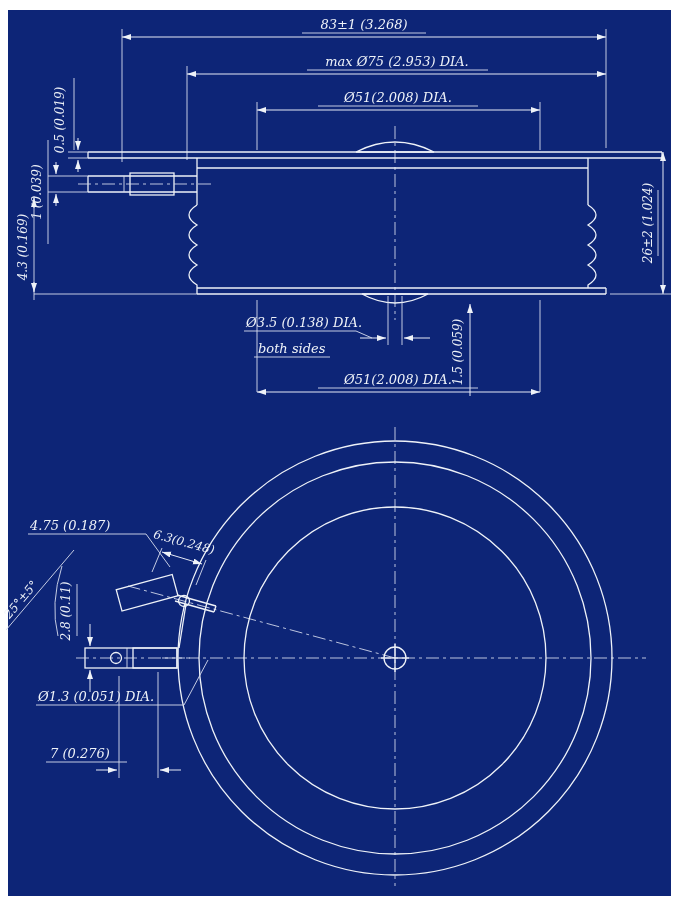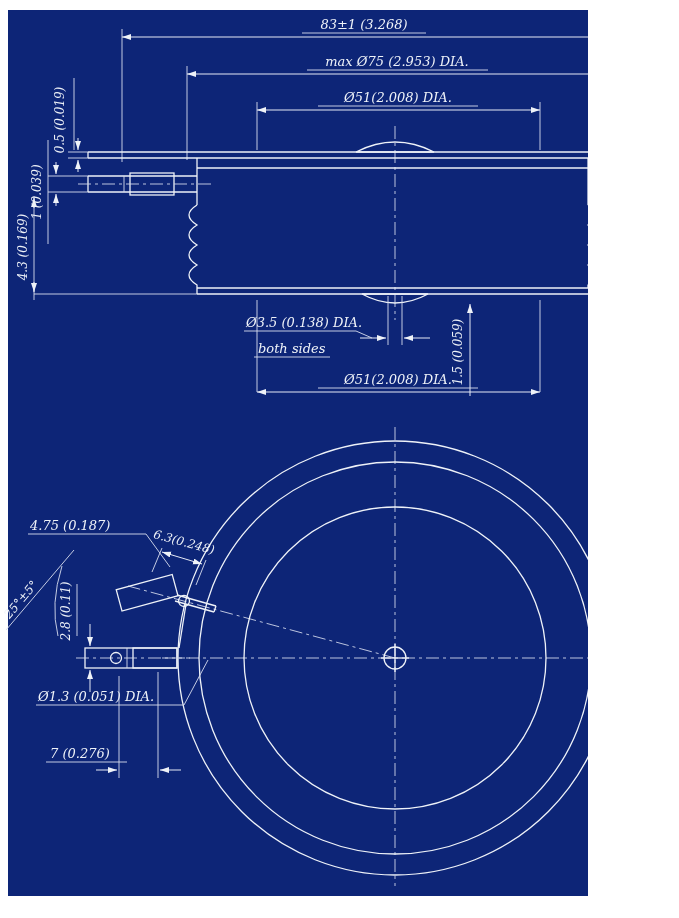--- a/index.html
+++ b/index.html
@@ -1,16 +1,16 @@
 <!DOCTYPE html>
 <html><head>
 <meta charset="utf-8">
 <style>
   html,body{margin:0;padding:0;background:#ffffff;}
-  .sheet{position:relative;width:588px;height:918px;background:#ffffff;overflow:hidden;
+  .sheet{position:relative;width:679px;height:918px;background:#ffffff;overflow:hidden;
          font-family:"DejaVu Serif","Liberation Serif",serif;}
   svg{position:absolute;left:0;top:0;}
   text{fill:#eef2f8;font-style:italic;font-size:13px;font-family:"DejaVu Serif","Liberation Serif",serif;}
   .small{font-size:12px;}
   .main{stroke:#eef2f8;stroke-width:1.3;fill:none;}
   .thin{stroke:#d8deee;stroke-width:0.9;fill:none;}
   .dim{stroke:#e6eaf6;stroke-width:1;fill:none;}
   .cl{stroke:#cfd6ea;stroke-width:0.9;fill:none;stroke-dasharray:13 4 3 4;}
 </style>
 </head>

